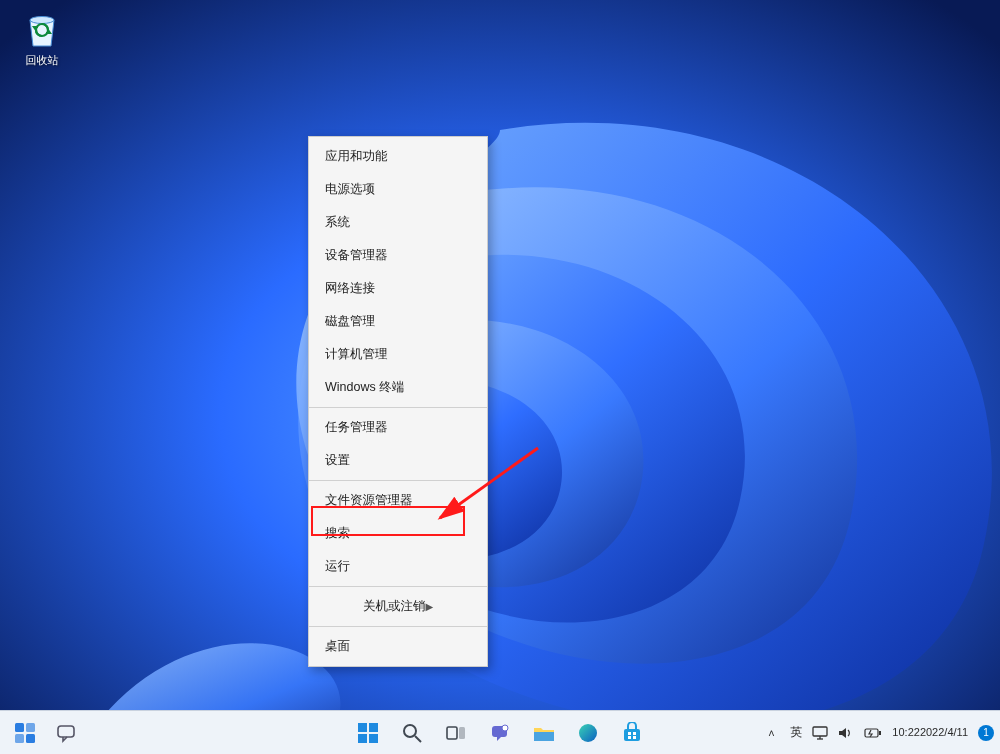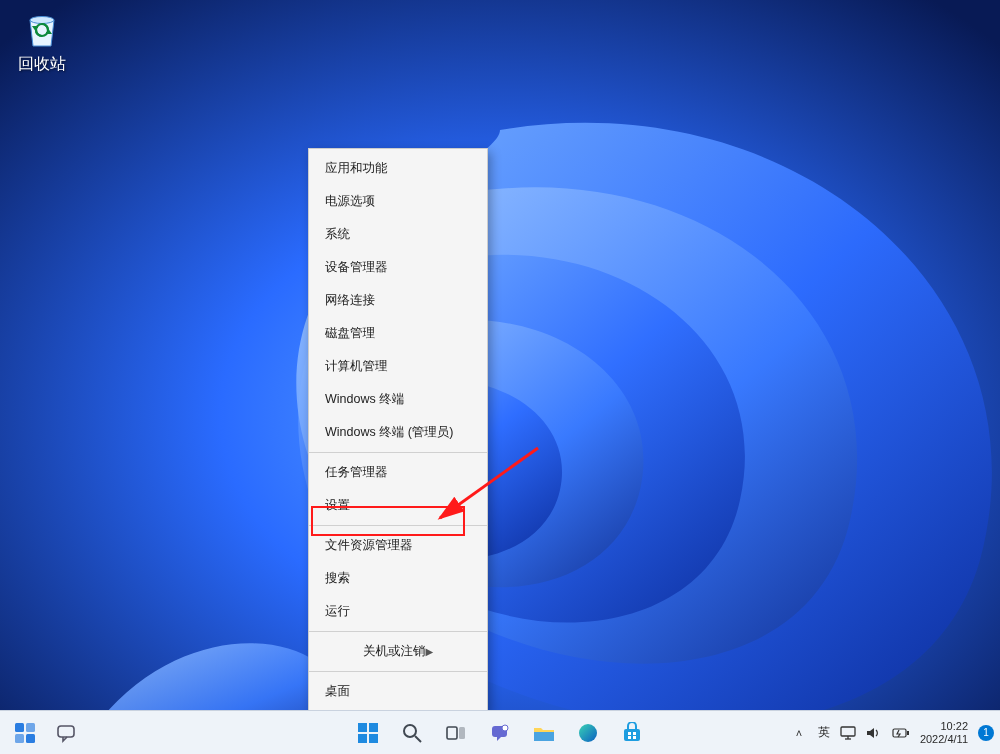--- a/index.html
+++ b/index.html
@@ -38,31 +38,31 @@
 }
 .desktop-icon .glyph {
   width: 48px;
   height: 48px;
   display: flex;
   align-items: center;
   justify-content: center;
 }
 .desktop-icon .label {
   color: #fff;
-  font-size: 16px;
+  font-size: 11px;
   text-align: center;
   text-shadow: 1px 1px 2px rgba(0,0,0,.6);
   line-height: 1.2;
 }
 
 
 .context-menu {
   position: absolute;
   left: 308px;
-  top: 148px;
+  top: 136px;
   width: 180px;
   background: #f5f5f5;
   border: 1px solid #ccc;
   box-shadow: 3px 4px 10px rgba(0,0,0,.3);
   padding: 3px 0;
 }
 .context-menu .item {
   padding: 8px 16px;
   font-size: 12.5px;
   color: #222;
@@ -137,21 +137,21 @@
   font-size: 12px;
   color: #2a2a2a;
   display: flex;
   align-items: center;
   justify-content: center;
   height: 38px;
 }
 .tray-text { font-size: 12px; color: #2a2a2a; }
 .clock {
   display: flex;
-  flex-direction: column;
+  flex-direction: row;
   align-items: flex-end;
   line-height: 1.15;
   font-size: 11px;
   color: #2a2a2a;
 }
 .notif-badge {
   width: 16px;
   height: 16px;
   border-radius: 50%;
   background: #0078d4;
@@ -217,21 +217,20 @@
 
   <div class="context-menu">
     <div class="item">应用和功能</div>
     <div class="item">电源选项</div>
     <div class="item">系统</div>
     <div class="item">设备管理器</div>
     <div class="item">网络连接</div>
     <div class="item">磁盘管理</div>
     <div class="item">计算机管理</div>
     <div class="item">Windows 终端</div>
-    <div class="item">Windows 终端 (管理员)</div>
     <div class="sep"></div>
     <div class="item">任务管理器</div>
     <div class="item">设置</div>
     <div class="sep"></div>
     <div class="item">文件资源管理器</div>
     <div class="item">搜索</div>
     <div class="item">运行</div>
     <div class="sep"></div>
     <div class="item" style="display:flex;justify-content:center;align-items:center">
       <span>关机或注销</span>

